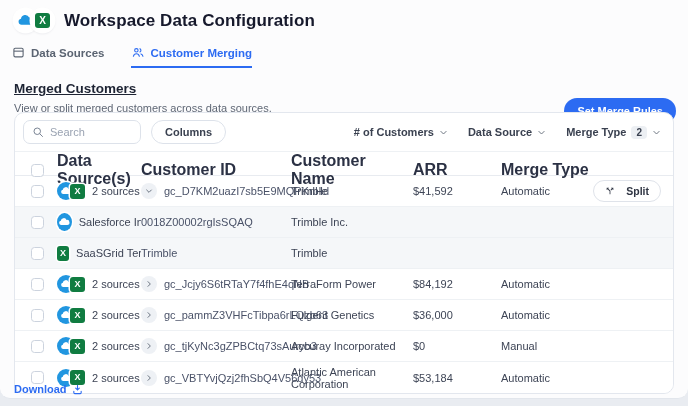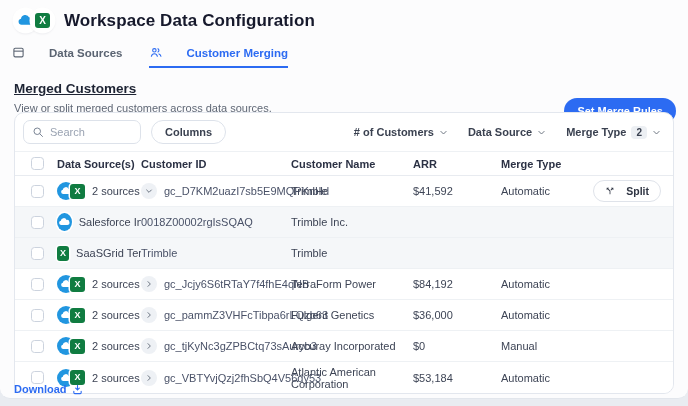--- a/index.html
+++ b/index.html
@@ -27,21 +27,21 @@
   .badge-circle + .badge-circle { margin-left:-6px; }
   .sf-cloud-fill { width:17px; height:17px; }
   .xl-sq {
     width:15px; height:15px; border-radius:3px; background:#107c41;
     color:#fff; font-size:10px; font-weight:bold; display:flex; align-items:center; justify-content:center;
     line-height:1;
   }
   .page-title { font-size:17px; font-weight:bold; color:#16192c; letter-spacing:.1px; }
   
   .tabs { display:flex; gap:26px; padding:14px 0 0 12px; }
-  .tab { display:flex; align-items:center; gap:24px; font-size:11.5px; font-weight:bold;
+  .tab { display:flex; align-items:center; gap:6px; font-size:11.5px; font-weight:bold;
          color:#5b6472; padding-bottom:7px; cursor:pointer; border-bottom:2px solid transparent; }
   .tab.active { color:#2c6bf2; border-bottom-color:#2c6bf2; }
   .tab svg { display:block; }
   
   .section-head { position:relative; padding:13px 14px 0 14px; }
   .section-title { font-size:13.5px; font-weight:bold; color:#1d2333;text-decoration:underline; }
   .section-sub { font-size:11px; color:#5f6775; margin-top:6px; }
   .primary-btn {
     position:absolute; right:12px; top:10px;
     background:#2c6bf2; color:#fff; font-size:11px; font-weight:bold;
@@ -76,21 +76,21 @@
   .count-badge {
     background:#eceff3; border-radius:4px; font-size:10px; font-weight:bold; color:#3a4150;
     padding:1px 5px;
   }
   
   .grid-row {
     display:grid; grid-template-columns:42px 84px 150px 122px 88px 1fr;
     align-items:center;
   }
   .thead { height:25px; border-top:1px solid #eef1f4; border-bottom:1px solid #e8ebf0;
-           font-size:11px; font-weight:bold; color:#2b3144; }
+           font-size:16px; font-weight:bold; color:#2b3144; }
   .trow { height:31px; border-bottom:1px solid #eef1f4; font-size:11px; color:#3d4455; background:#fff; }
   .trow:last-of-type { border-bottom:none; }
   .trow.sub { background:#f5f7f9; }
   .cb-cell { padding-left:16px; }
   .checkbox {
     width:13px; height:13px; border:1.5px solid #ccd3de; border-radius:3.5px; background:#fff; cursor:pointer;
   }
   .src-cell { display:flex; align-items:center; gap:7px; }
   .icon-pair { display:flex; align-items:center; }
   .sf-circle {

